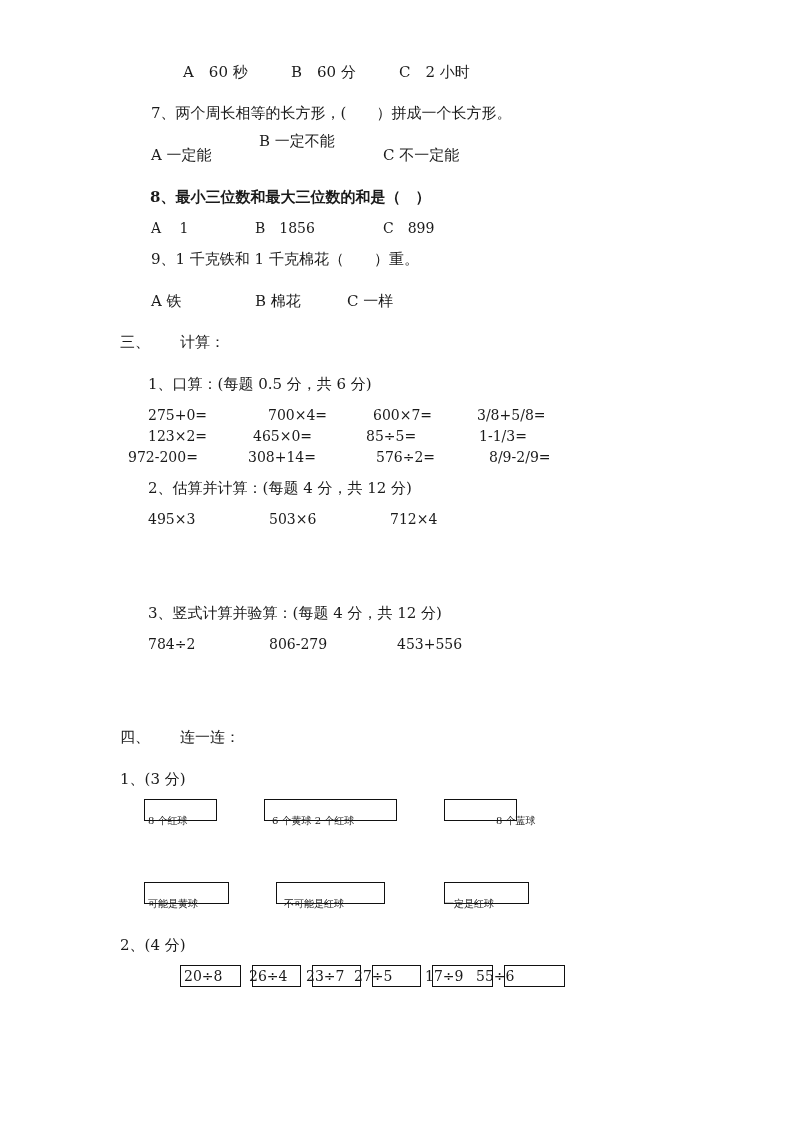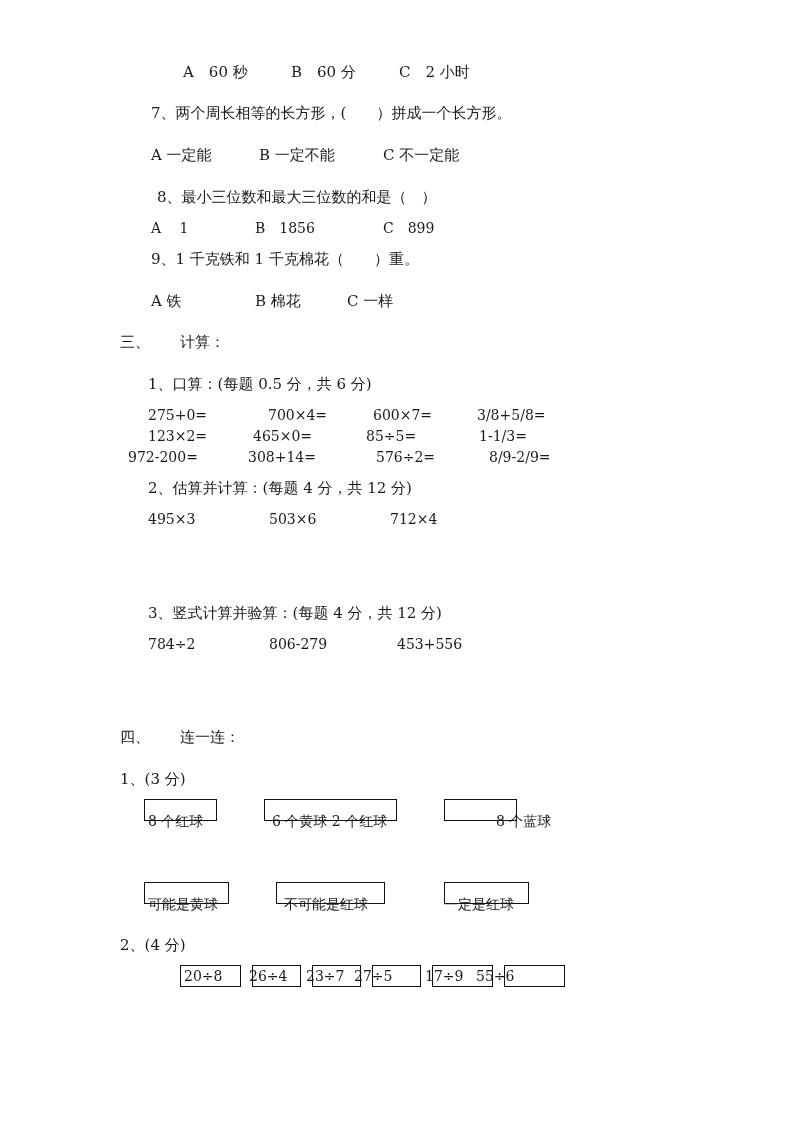--- a/index.html
+++ b/index.html
@@ -1,35 +1,35 @@
 <!DOCTYPE html>
 <html><head>
 <meta charset="utf-8">
 <style>
   html, body { margin: 0; padding: 0; background: #ffffff; }
   body { width: 793px; height: 1122px; position: relative; overflow: hidden;
          font-family: "DejaVu Serif", "Liberation Serif", serif; color: #1a1a1a; }
   .t { position: absolute; white-space: pre; font-size: 15px; line-height: 18px; }
   .s { font-size: 14px; }
   .box { position: absolute; border: 1px solid #111; background: transparent; }
-  .boxtext { position: absolute; white-space: pre; font-size: 14px; line-height: 18px; }
+  .boxtext { position: absolute; white-space: pre; font-size: 10px; line-height: 18px; }
 </style>
 </head>
 <body>
 
 <div class="t" style="left:183px;top:63px;">A　60 秒</div>
 <div class="t" style="left:291px;top:63px;">B　60 分</div>
 <div class="t" style="left:399px;top:63px;">C　2 小时</div>
 
 <div class="t" style="left:151px;top:104px;">7、两个周长相等的长方形，(　　）拼成一个长方形。</div>
 <div class="t" style="left:151px;top:146px;">A 一定能</div>
-<div class="t" style="left:259px;top:146px;">B 一定不能</div>
+<div class="t" style="left:259px;top:132px;">B 一定不能</div>
 <div class="t" style="left:383px;top:146px;">C 不一定能</div>
 
-<div class="t" style="left:157px;top:188px;">8、最小三位数和最大三位数的和是（　）</div>
+<div class="t" style="left:150px;top:188px;font-weight:bold;">8、最小三位数和最大三位数的和是（　）</div>
 <div class="t s" style="left:151px;top:219px;">A　 1</div>
 <div class="t s" style="left:255px;top:219px;">B　1856</div>
 <div class="t s" style="left:383px;top:219px;">C　899</div>
 
 <div class="t" style="left:151px;top:250px;">9、1 千克铁和 1 千克棉花（　　）重。</div>
 <div class="t" style="left:151px;top:292px;">A 铁</div>
 <div class="t" style="left:255px;top:292px;">B 棉花</div>
 <div class="t" style="left:347px;top:292px;">C 一样</div>
 
 <div class="t" style="left:120px;top:333px;">三、　　计算：</div>

